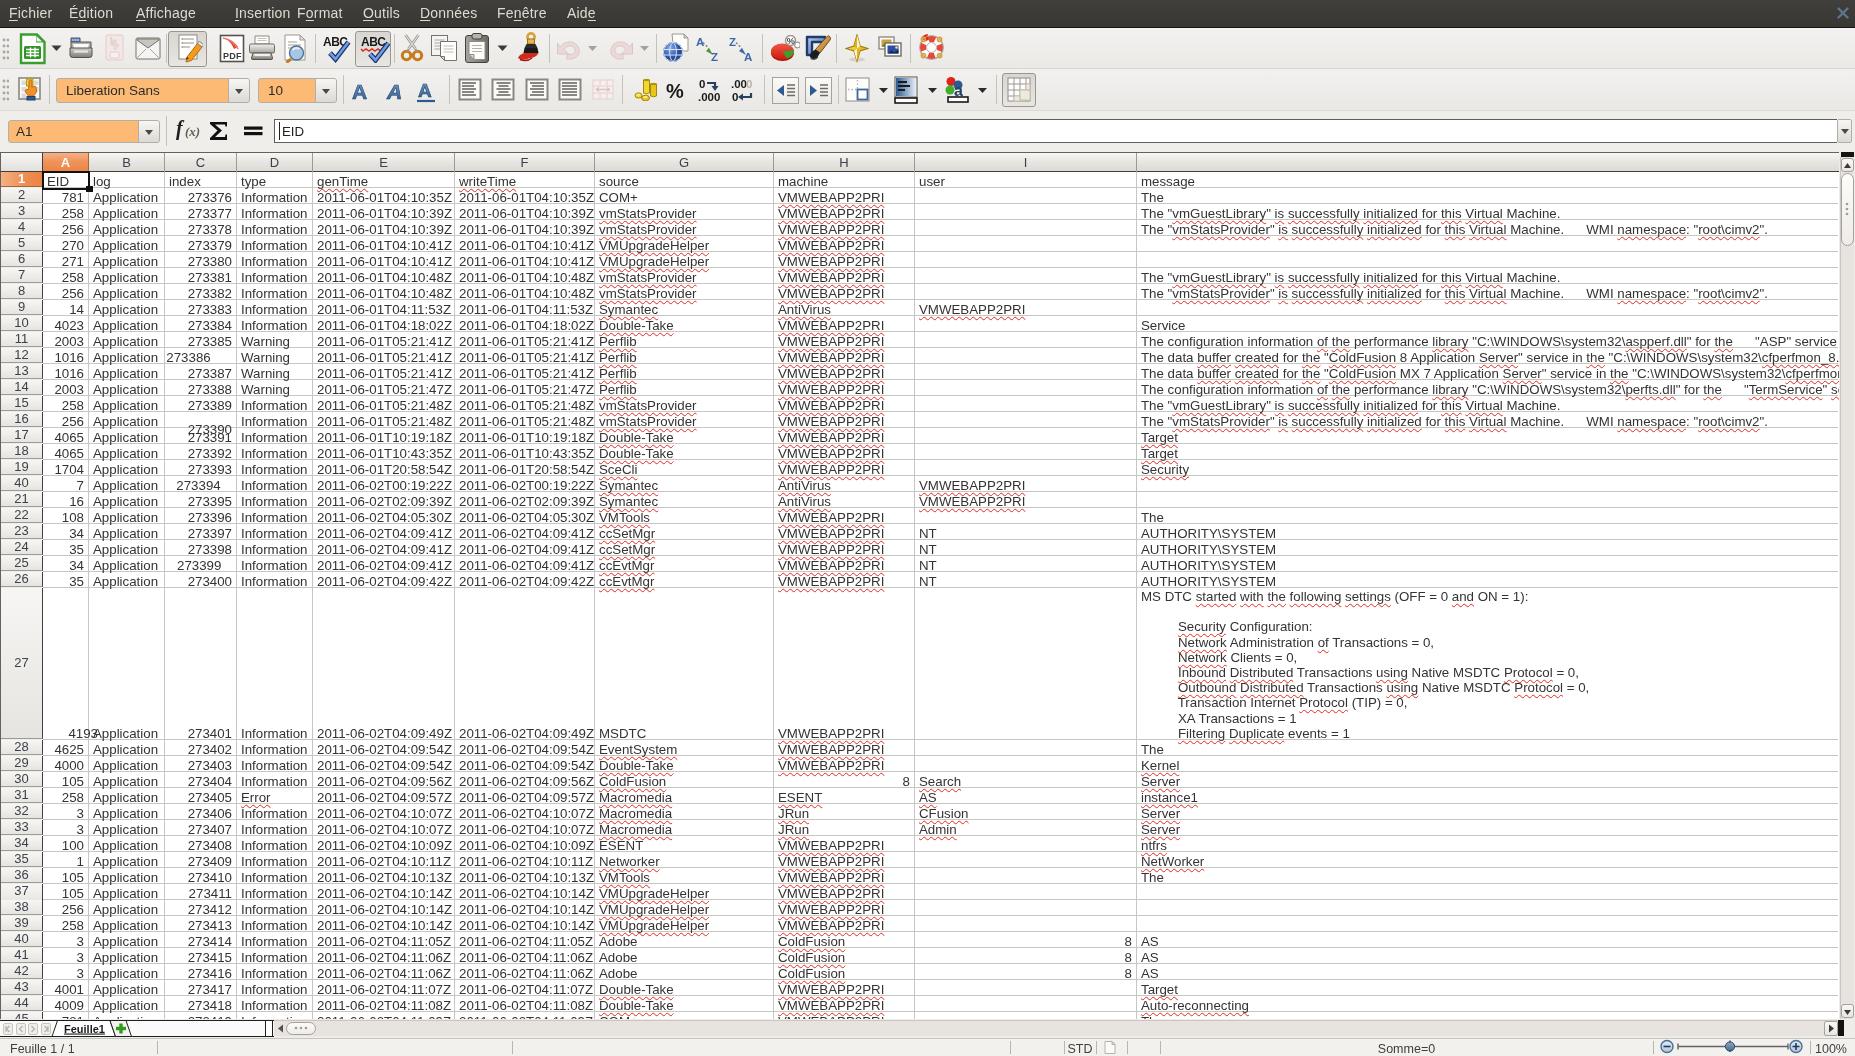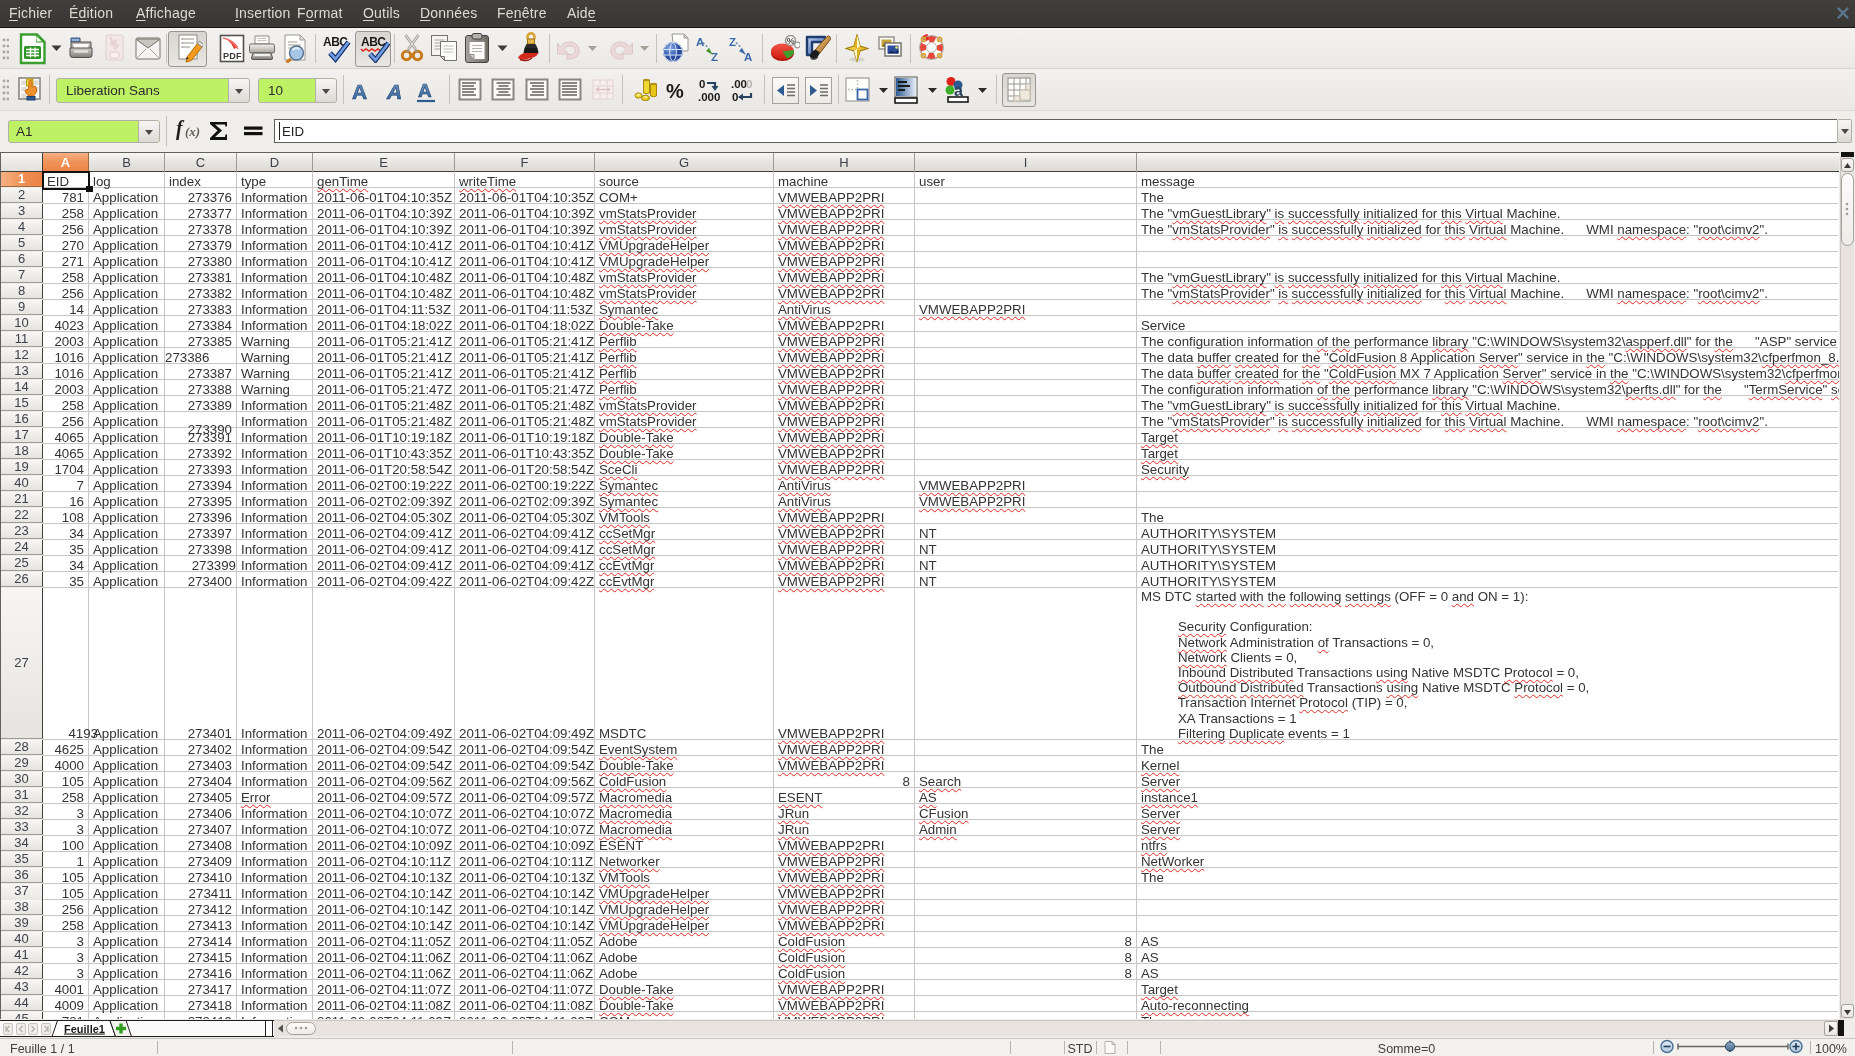--- a/index.html
+++ b/index.html
@@ -7,21 +7,21 @@
 i{font-style:normal;text-decoration:underline;text-decoration-style:wavy;
  text-decoration-color:#e02b20;text-decoration-thickness:1px;text-underline-offset:2px;text-decoration-skip-ink:none}
 .menubar{left:0;top:0;width:1855px;height:28px;background:linear-gradient(#403f3b,#383733);border-bottom:1px solid #151512}
 .menubar span{position:absolute;top:5px;font-size:14px;color:#dfdbd2;letter-spacing:.2px}
 .menubar u{text-decoration:underline;text-underline-offset:2px;text-decoration-thickness:1px}
 .tb1{left:0;top:28px;width:1855px;height:41px;background:linear-gradient(#f3f2f0,#ebe9e6);border-bottom:1px solid #d7d3ce}
 .tb2{left:0;top:69px;width:1855px;height:41px;background:linear-gradient(#f2f1ef,#eae8e5)}
 .fbar{left:0;top:110px;width:1855px;height:42px;background:#efeeeb;border-top:1px solid #dedbd7}
 .sep1{position:absolute;width:1px;height:29px;background:#c5c2bc}
 .press{position:absolute;border:1px solid #9a968f;border-radius:3px;background:linear-gradient(#d9d6d1,#e8e6e2)}
-.combo{position:absolute;background:#bef264;border:1px solid #b2afa9;border-radius:3px}
+.combo{position:absolute;background:#fdba74;border:1px solid #b2afa9;border-radius:3px}
 .combo .arr{position:absolute;right:0;top:0;bottom:0;width:21px;border-left:1px solid #b2afa9;background:linear-gradient(#f7f6f4,#dddad5);border-radius:0 2px 2px 0}
 .tri{position:absolute;width:0;height:0;border-left:4px solid transparent;border-right:4px solid transparent;border-top:5px solid #4c4842}
 .colhdr{left:43px;top:152px;width:1796px;height:20px;border-top:1px solid #64625c;border-bottom:1px solid #413f3b;
  background:linear-gradient(#f7f6f4,#e6e4e0 55%,#dedbd7)}
 .colhdr .c{position:absolute;top:0;height:19px;border-right:1px solid #9d9a95;
  font-size:13px;color:#3c414b;text-align:center;line-height:19px}
 .corner{left:0;top:152px;width:43px;height:20px;background:linear-gradient(#f7f6f4,#e2e0dc);
  border-top:1px solid #64625c;border-left:1px solid #64625c;border-right:1px solid #413f3b;border-bottom:1px solid #413f3b}
 .rowhdrs{left:0;top:172px;width:43px;height:847px;overflow:hidden;border-left:1px solid #64625c}
 .rh{position:absolute;left:0;width:42px;border-bottom:1px solid #9d9a95;border-right:1px solid #413f3b;
@@ -761,21 +761,21 @@
     <div class="cell" style="left:50px;top:162px">Application</div>
     <div class="cell" style="left:122px;top:162px;width:67px;text-align:right">273385</div>
     <div class="cell" style="left:198px;top:162px">Warning</div>
     <div class="cell" style="left:274px;top:162px">2011-06-01T05:21:41Z</div>
     <div class="cell" style="left:416px;top:162px">2011-06-01T05:21:41Z</div>
     <div class="cell" style="left:556px;top:162px"><i>Perflib</i></div>
     <div class="cell" style="left:735px;top:162px"><i>VMWEBAPP2PRI</i></div>
     <div class="cell" style="left:1098px;top:162px">The configuration information <i>of</i> <i>the</i> performance <i>library</i> "C:\WINDOWS\system32\<i>aspperf.dll</i>" for <i>the</i>      "ASP" service  not match the trusted performance library information</div>
     <div class="cell" style="left:0px;top:178px;width:41px;text-align:right">1016</div>
     <div class="cell" style="left:50px;top:178px">Application</div>
-    <div class="cell" style="left:122px;top:178px;width:67px;text-align:left">273386</div>
+    <div class="cell" style="left:112px;top:178px;width:67px;text-align:center">273386</div>
     <div class="cell" style="left:198px;top:178px">Warning</div>
     <div class="cell" style="left:274px;top:178px">2011-06-01T05:21:41Z</div>
     <div class="cell" style="left:416px;top:178px">2011-06-01T05:21:41Z</div>
     <div class="cell" style="left:556px;top:178px"><i>Perflib</i></div>
     <div class="cell" style="left:735px;top:178px"><i>VMWEBAPP2PRI</i></div>
     <div class="cell" style="left:1098px;top:178px">The data <i>buffer</i> <i>created</i> for <i>the</i> "<i>ColdFusion</i> 8 Application <i>Server</i>" service in <i>the</i> "C:\WINDOWS\system32\<i>cfperfmon_8.dll</i>" library could not be opened.</div>
     <div class="cell" style="left:0px;top:194px;width:41px;text-align:right">1016</div>
     <div class="cell" style="left:50px;top:194px">Application</div>
     <div class="cell" style="left:122px;top:194px;width:67px;text-align:right">273387</div>
     <div class="cell" style="left:198px;top:194px">Warning</div>
@@ -833,21 +833,21 @@
     <div class="cell" style="left:50px;top:290px">Application</div>
     <div class="cell" style="left:122px;top:290px;width:67px;text-align:right">273393</div>
     <div class="cell" style="left:198px;top:290px">Information</div>
     <div class="cell" style="left:274px;top:290px">2011-06-01T20:58:54Z</div>
     <div class="cell" style="left:416px;top:290px">2011-06-01T20:58:54Z</div>
     <div class="cell" style="left:556px;top:290px"><i>SceCli</i></div>
     <div class="cell" style="left:735px;top:290px"><i>VMWEBAPP2PRI</i></div>
     <div class="cell" style="left:1098px;top:290px"><i>Security</i></div>
     <div class="cell" style="left:0px;top:306px;width:41px;text-align:right">7</div>
     <div class="cell" style="left:50px;top:306px">Application</div>
-    <div class="cell" style="left:122px;top:306px;width:67px;text-align:right">273394</div>
+    <div class="cell" style="left:122px;top:306px;width:67px;text-align:center">273394</div>
     <div class="cell" style="left:198px;top:306px">Information</div>
     <div class="cell" style="left:274px;top:306px">2011-06-02T00:19:22Z</div>
     <div class="cell" style="left:416px;top:306px">2011-06-02T00:19:22Z</div>
     <div class="cell" style="left:556px;top:306px"><i>Symantec</i></div>
     <div class="cell" style="left:735px;top:306px"><i>AntiVirus</i></div>
     <div class="cell" style="left:876px;top:306px"><i>VMWEBAPP2PRI</i></div>
     <div class="cell" style="left:0px;top:322px;width:41px;text-align:right">16</div>
     <div class="cell" style="left:50px;top:322px">Application</div>
     <div class="cell" style="left:122px;top:322px;width:67px;text-align:right">273395</div>
     <div class="cell" style="left:198px;top:322px">Information</div>
@@ -880,21 +880,21 @@
     <div class="cell" style="left:122px;top:370px;width:67px;text-align:right">273398</div>
     <div class="cell" style="left:198px;top:370px">Information</div>
     <div class="cell" style="left:274px;top:370px">2011-06-02T04:09:41Z</div>
     <div class="cell" style="left:416px;top:370px">2011-06-02T04:09:41Z</div>
     <div class="cell" style="left:556px;top:370px"><i>ccSetMgr</i></div>
     <div class="cell" style="left:735px;top:370px"><i>VMWEBAPP2PRI</i></div>
     <div class="cell" style="left:876px;top:370px">NT</div>
     <div class="cell" style="left:1098px;top:370px">AUTHORITY\SYSTEM</div>
     <div class="cell" style="left:0px;top:386px;width:41px;text-align:right">34</div>
     <div class="cell" style="left:50px;top:386px">Application</div>
-    <div class="cell" style="left:126px;top:386px;width:67px;text-align:right">273399</div>
+    <div class="cell" style="left:134px;top:386px;width:67px;text-align:left">273399</div>
     <div class="cell" style="left:198px;top:386px">Information</div>
     <div class="cell" style="left:274px;top:386px">2011-06-02T04:09:41Z</div>
     <div class="cell" style="left:416px;top:386px">2011-06-02T04:09:41Z</div>
     <div class="cell" style="left:556px;top:386px"><i>ccEvtMgr</i></div>
     <div class="cell" style="left:735px;top:386px"><i>VMWEBAPP2PRI</i></div>
     <div class="cell" style="left:876px;top:386px">NT</div>
     <div class="cell" style="left:1098px;top:386px">AUTHORITY\SYSTEM</div>
     <div class="cell" style="left:0px;top:402px;width:41px;text-align:right">35</div>
     <div class="cell" style="left:50px;top:402px">Application</div>
     <div class="cell" style="left:122px;top:402px;width:67px;text-align:right">273400</div>

